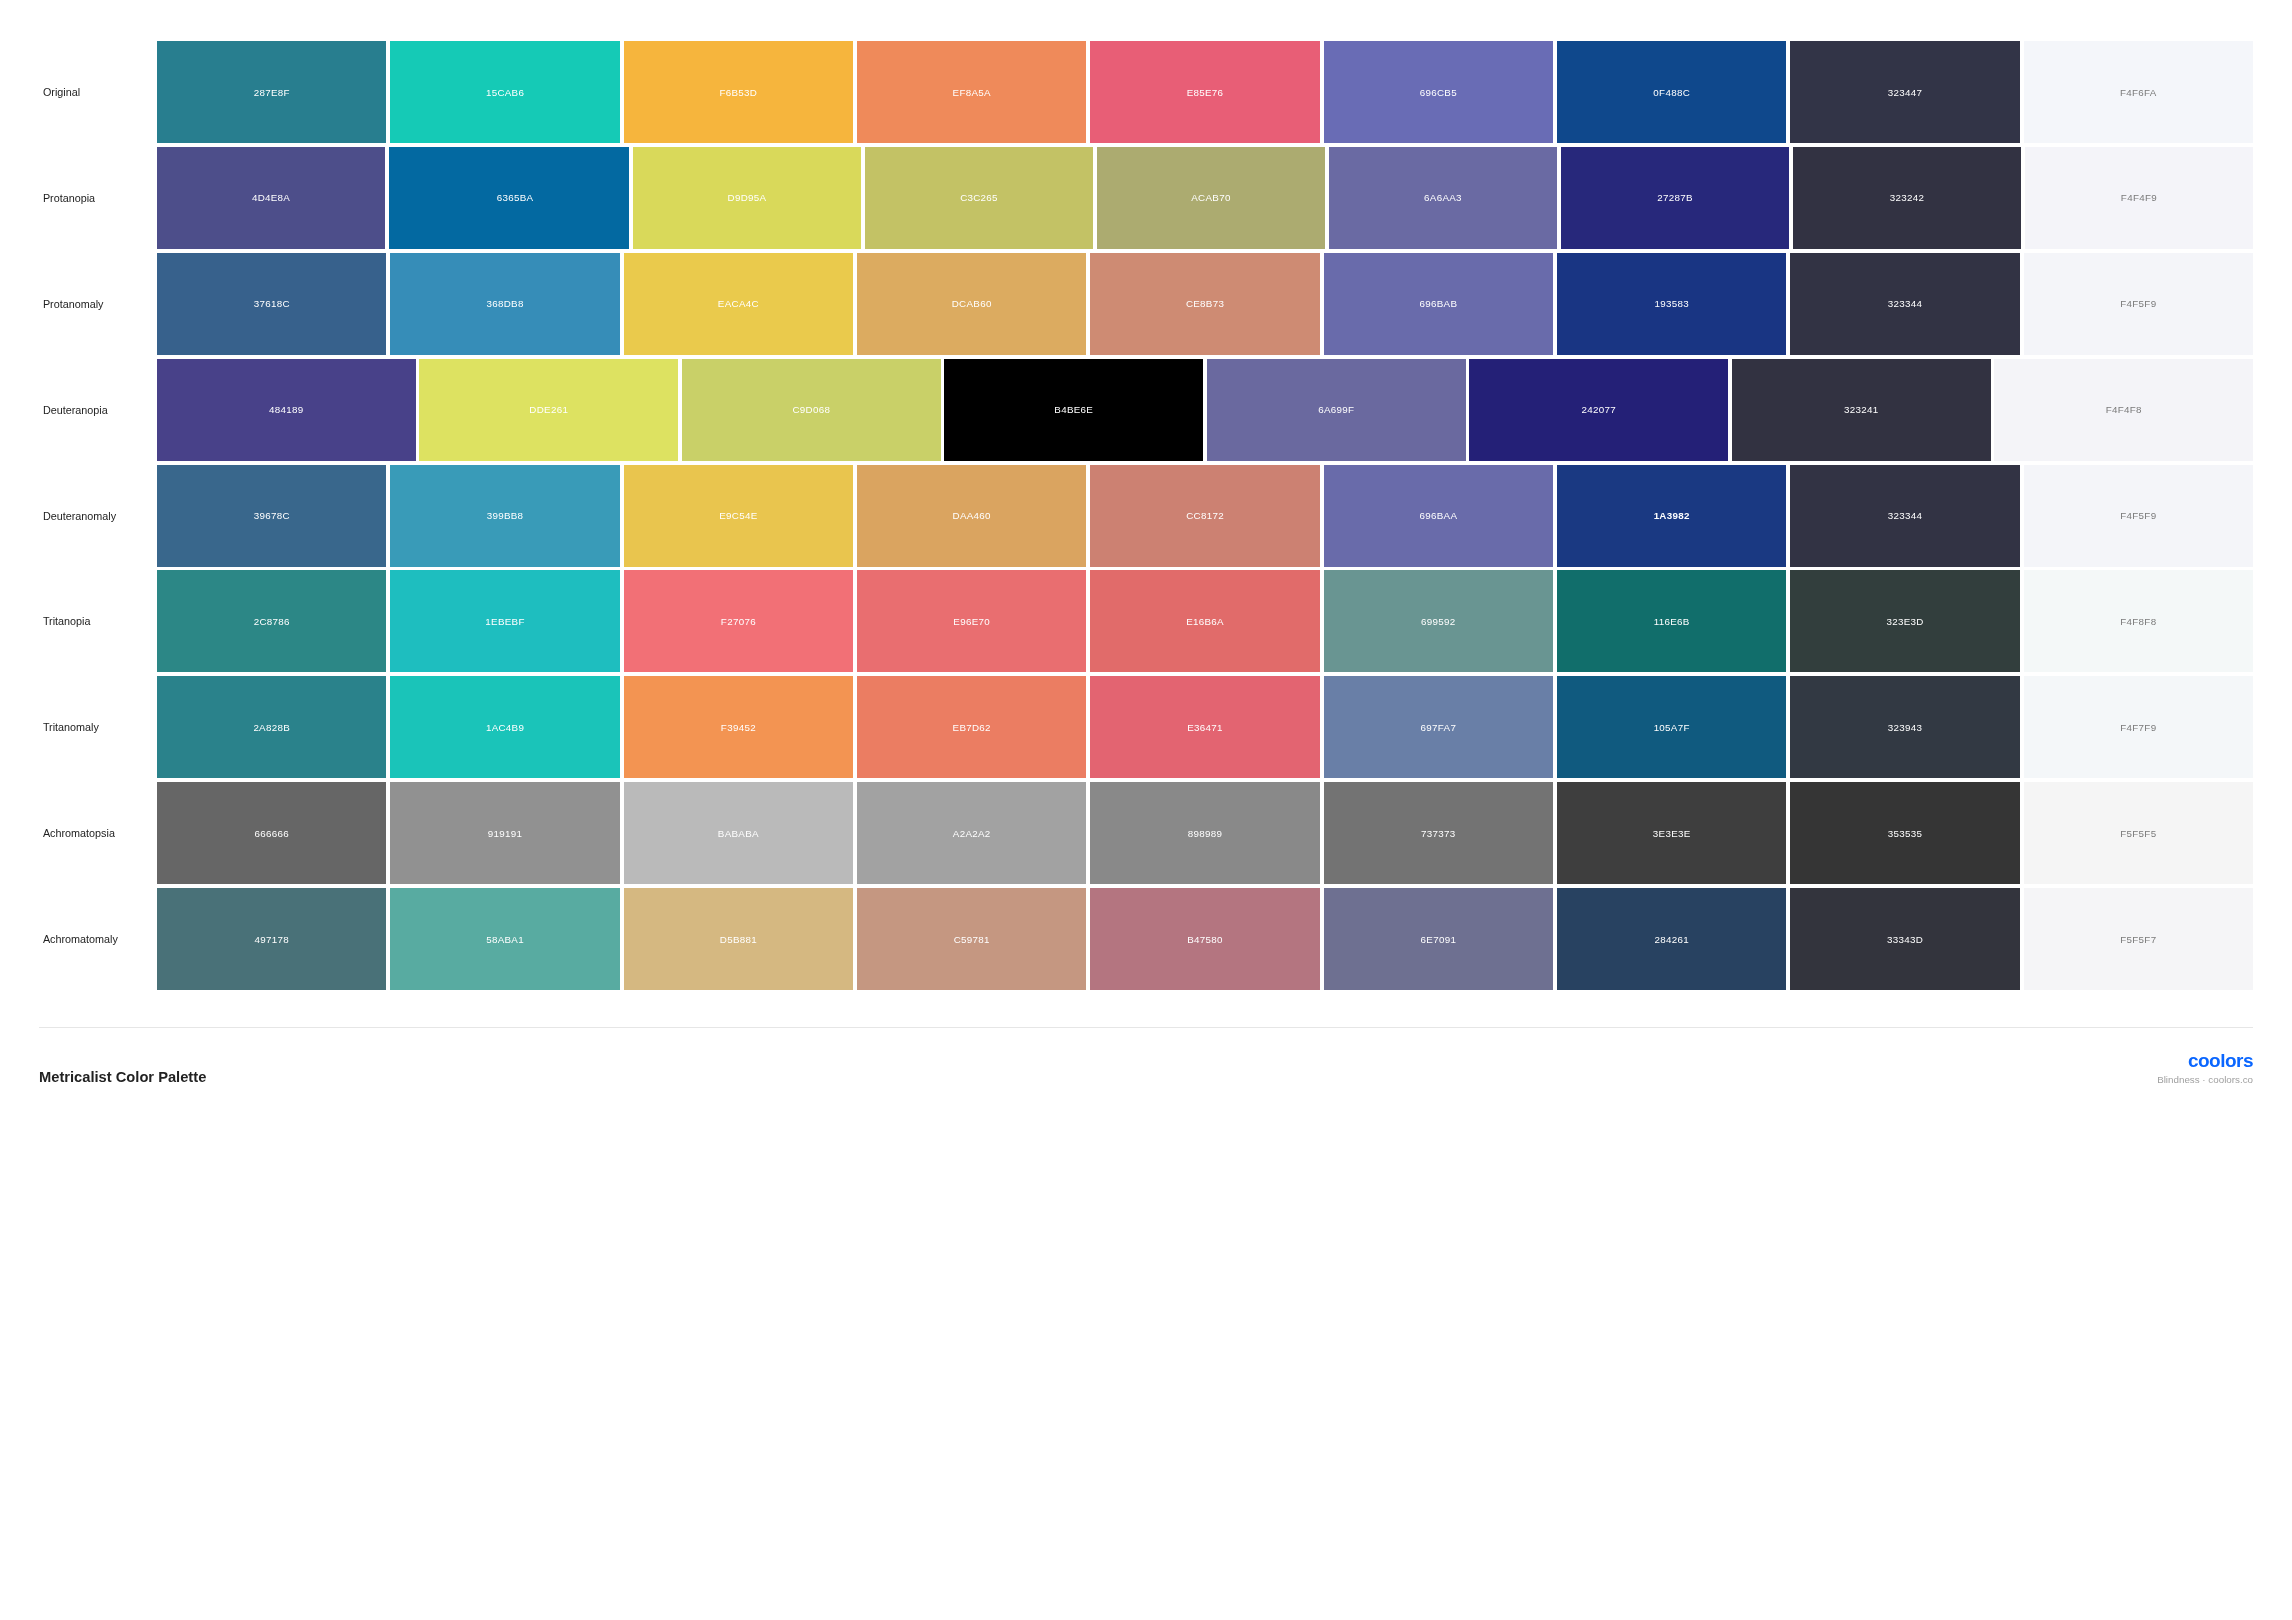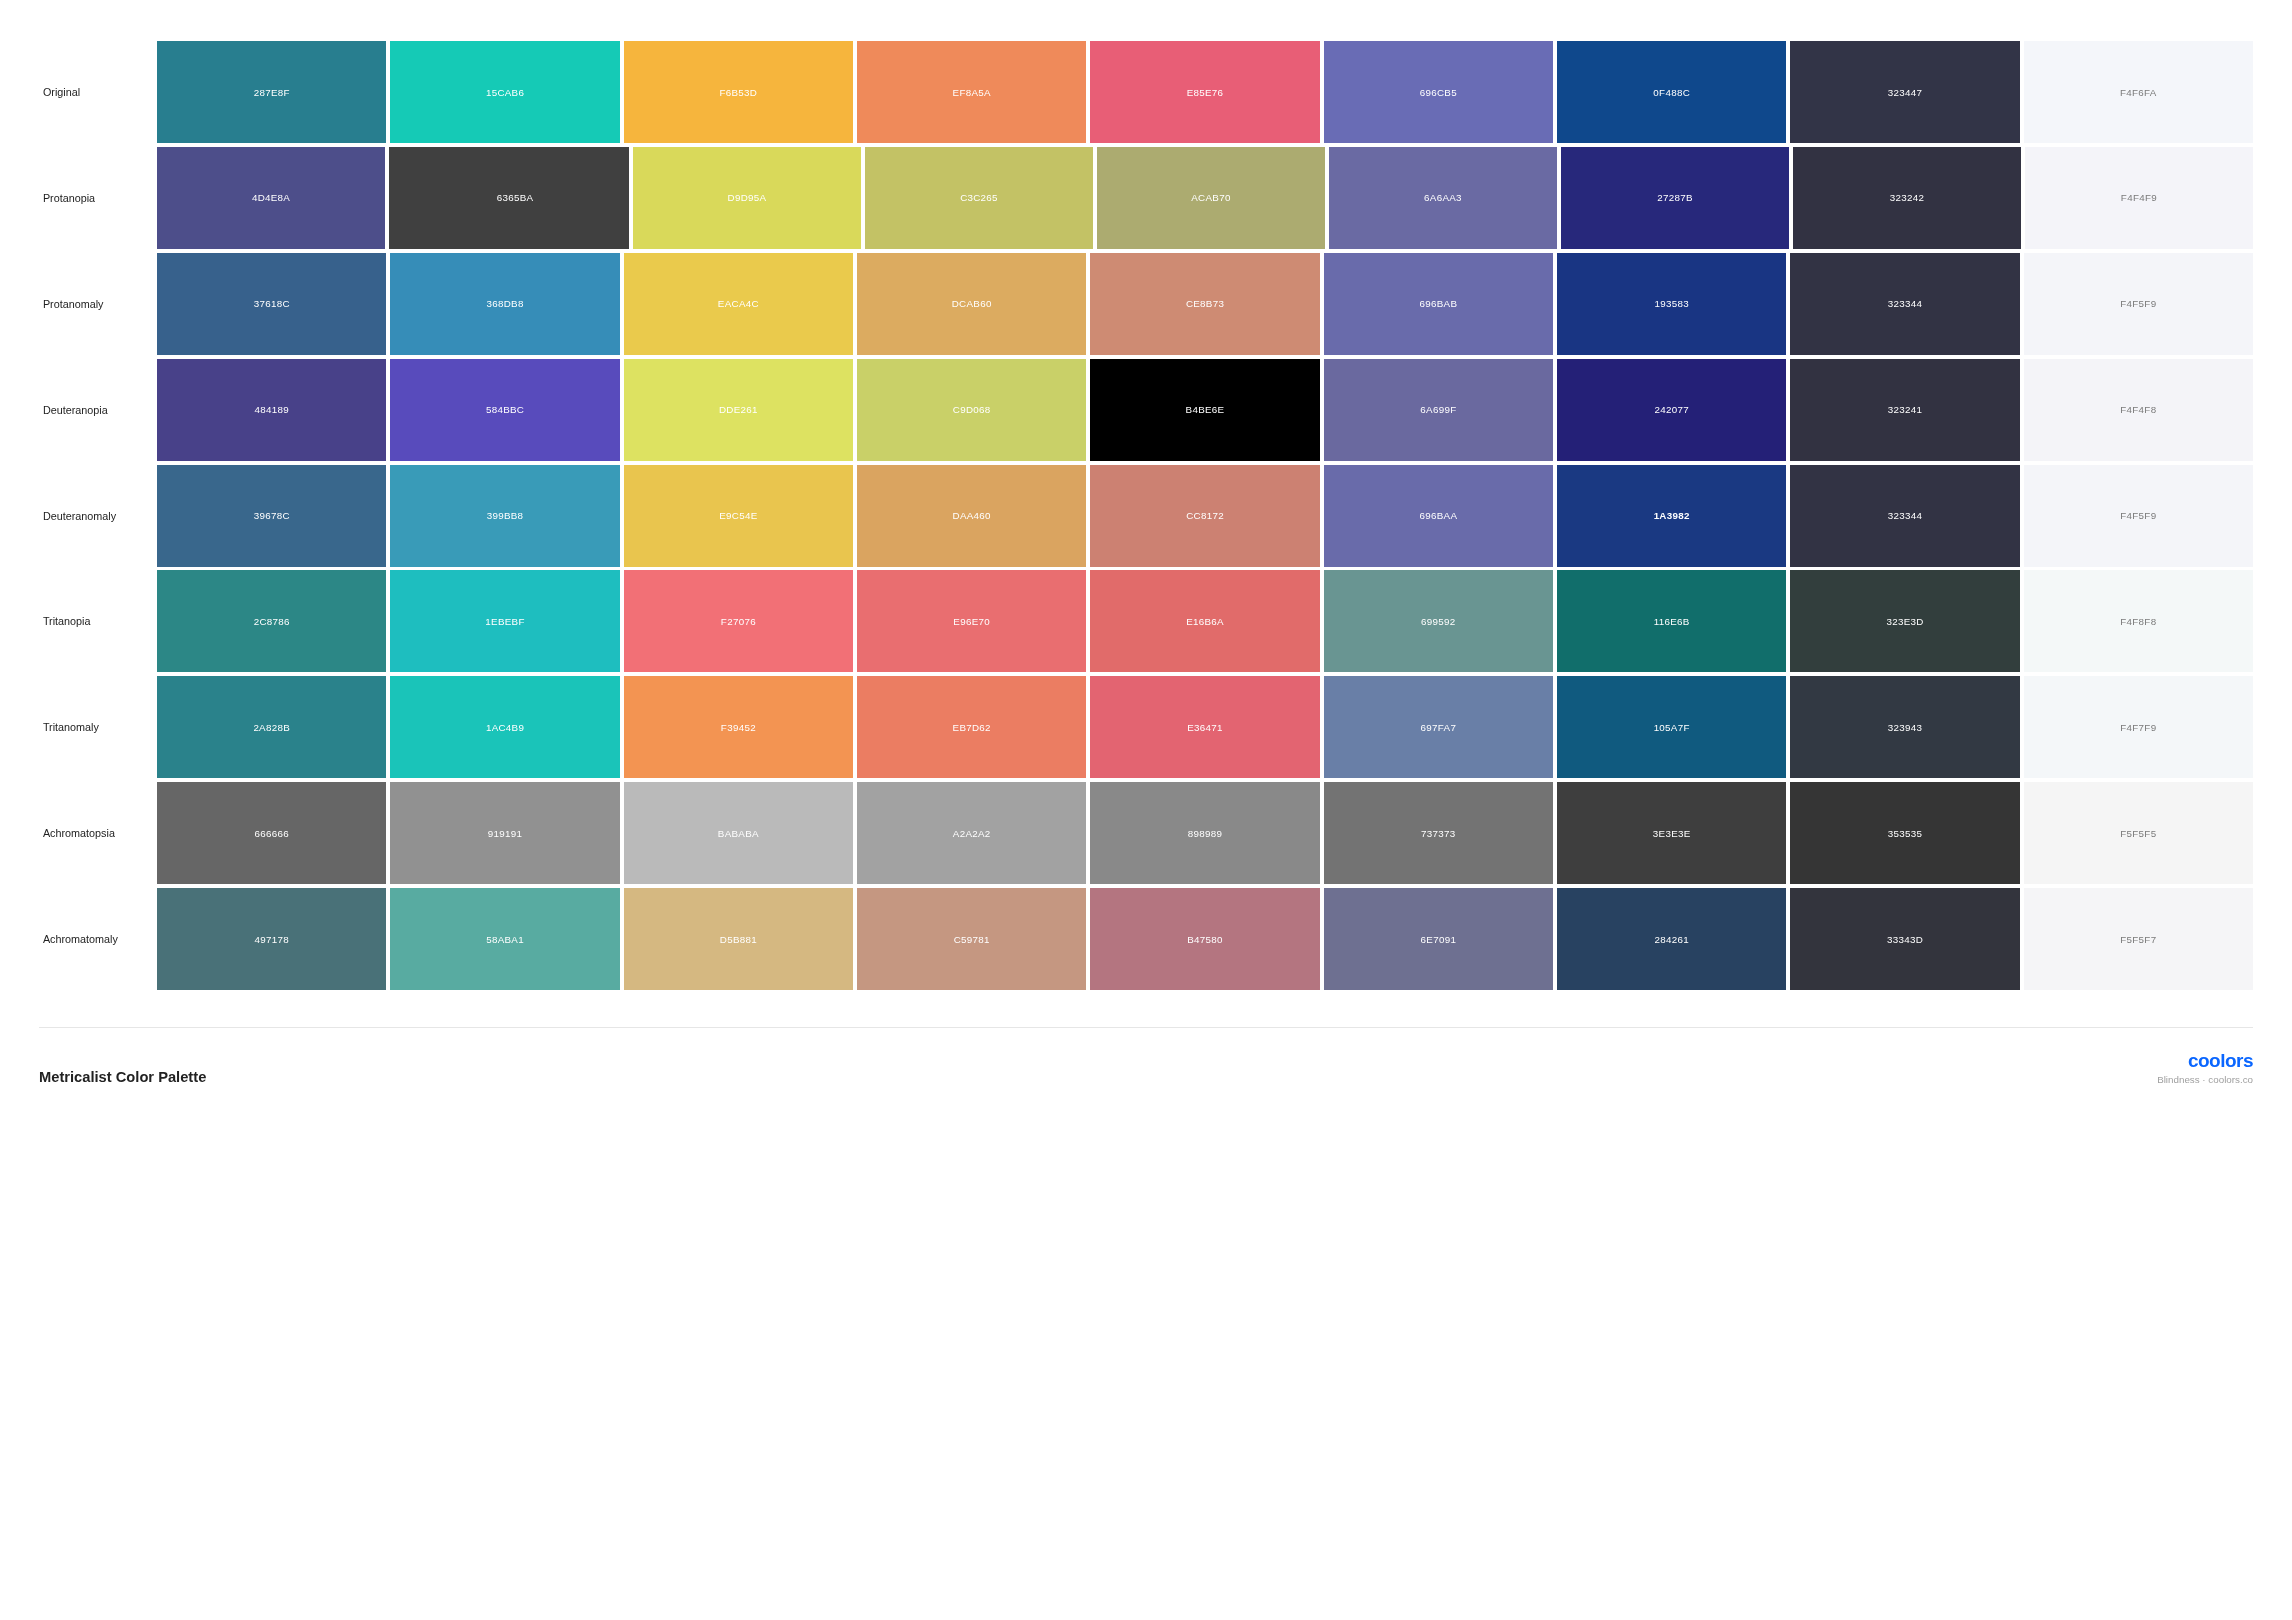--- a/index.html
+++ b/index.html
@@ -86,21 +86,21 @@
         <div class="swatch" style="background: rgb(105, 108, 181); color: rgb(255, 255, 255);">696CB5</div>
         <div class="swatch" style="background: rgb(15, 72, 140); color: rgb(255, 255, 255);">0F488C</div>
         <div class="swatch" style="background: rgb(50, 52, 71); color: rgb(255, 255, 255);">323447</div>
         <div class="swatch" style="background: rgb(244, 246, 250); color: rgb(122, 122, 122);">F4F6FA</div>
       </div>
     </div>
     <div class="row">
       <div class="row-label">Protanopia</div>
       <div class="swatches">
         <div class="swatch" style="background: rgb(77, 78, 138); color: rgb(255, 255, 255);">4D4E8A</div>
-        <div class="swatch" style="background: #404040; color: rgb(255, 255, 255); padding-left: 12px;">6365BA</div>
+        <div class="swatch" style="background: #0369a1; color: rgb(255, 255, 255); padding-left: 12px;">6365BA</div>
         <div class="swatch" style="background: rgb(217, 217, 90); color: rgb(255, 255, 255);">D9D95A</div>
         <div class="swatch" style="background: rgb(195, 194, 101); color: rgb(255, 255, 255);">C3C265</div>
         <div class="swatch" style="background: rgb(172, 171, 112); color: rgb(255, 255, 255);">ACAB70</div>
         <div class="swatch" style="background: rgb(106, 106, 163); color: rgb(255, 255, 255);">6A6AA3</div>
         <div class="swatch" style="background: rgb(39, 40, 123); color: rgb(255, 255, 255);">27287B</div>
         <div class="swatch" style="background: rgb(50, 50, 66); color: rgb(255, 255, 255);">323242</div>
         <div class="swatch" style="background: rgb(244, 244, 249); color: rgb(122, 122, 122);">F4F4F9</div>
       </div>
     </div>
     <div class="row">
@@ -114,21 +114,20 @@
         <div class="swatch" style="background: rgb(105, 107, 171); color: rgb(255, 255, 255);">696BAB</div>
         <div class="swatch" style="background: rgb(25, 53, 131); color: rgb(255, 255, 255);">193583</div>
         <div class="swatch" style="background: rgb(50, 51, 68); color: rgb(255, 255, 255);">323344</div>
         <div class="swatch" style="background: rgb(244, 245, 249); color: rgb(122, 122, 122);">F4F5F9</div>
       </div>
     </div>
     <div class="row">
       <div class="row-label">Deuteranopia</div>
       <div class="swatches">
         <div class="swatch" style="background: rgb(72, 65, 137); color: rgb(255, 255, 255);">484189</div>
-        <div class="swatch" style="background: rgb(88, 75, 188); color: rgb(255, 255, 255);">584BBC</div>
         <div class="swatch" style="background: rgb(221, 226, 97); color: rgb(255, 255, 255);">DDE261</div>
         <div class="swatch" style="background: rgb(201, 208, 104); color: rgb(255, 255, 255);">C9D068</div>
         <div class="swatch" style="background: #000000; color: rgb(255, 255, 255);">B4BE6E</div>
         <div class="swatch" style="background: rgb(106, 105, 159); color: rgb(255, 255, 255);">6A699F</div>
         <div class="swatch" style="background: rgb(36, 32, 119); color: rgb(255, 255, 255);">242077</div>
         <div class="swatch" style="background: rgb(50, 50, 65); color: rgb(255, 255, 255);">323241</div>
         <div class="swatch" style="background: rgb(244, 244, 248); color: rgb(122, 122, 122);">F4F4F8</div>
       </div>
     </div>
     <div class="row">

